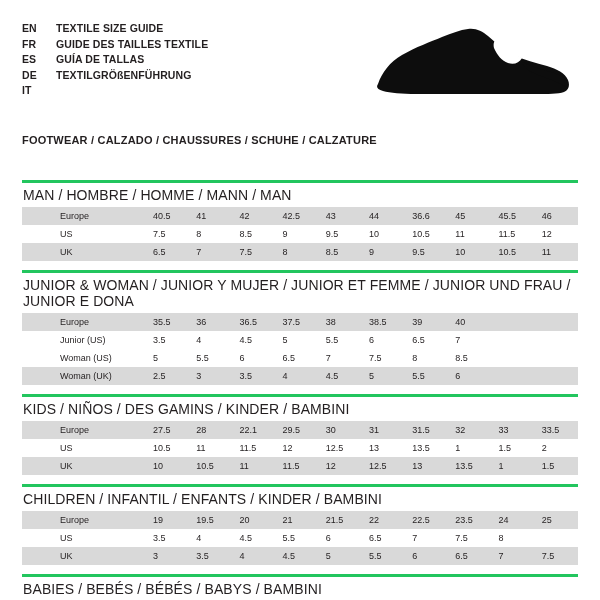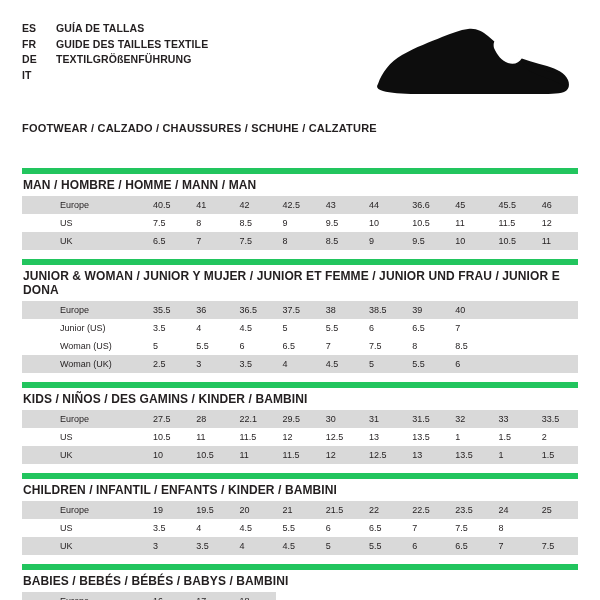--- a/index.html
+++ b/index.html
@@ -57,36 +57,36 @@
     margin-right: 6px;
     margin-top: 2px;
   }
   .shoe-wrap svg {
     display: block;
     width: 100%;
     height: 100%;
   }
 
   .cats {
-    margin-top: 14px;
+    margin-top: 26px;
     font-size: 11px;
     font-weight: bold;
     letter-spacing: 0.2px;
   }
 
   
   .section {
     margin-top: 0;
   }
   .section-title {
-    font-size: 12px;
-    font-weight: bold;
+    font-size: 14px;
+    font-weight: normal;
     letter-spacing: 0.1px;
     padding: 4px 0 4px 1px;
-    border-top: 6px solid #22c55e;
+    border-top: 3px solid #22c55e;
   }
   table {
     border-collapse: collapse;
     width: 100%;
     table-layout: fixed;
   }
   td {
     font-size: 9px;
     line-height: 11px;
     padding: 3.5px 0 3.5px 7px;
@@ -108,26 +108,30 @@
   .top-gap { height: 34px; }
 </style>
 </head>
 <body>
 
 <div class="page">
 
   <div class="header">
     <div class="lang-block">
       <div class="lang-row">
-        <span class="lang-code">ES</span>
-        <span class="lang-title">GUÍA DE TALLAS</span>
+        <span class="lang-code">EN</span>
+        <span class="lang-title">TEXTILE SIZE GUIDE</span>
       </div>
       <div class="lang-row">
         <span class="lang-code">FR</span>
         <span class="lang-title">GUIDE DES TAILLES TEXTILE</span>
+      </div>
+      <div class="lang-row">
+        <span class="lang-code">ES</span>
+        <span class="lang-title">GUÍA DE TALLAS</span>
       </div>
       <div class="lang-row">
         <span class="lang-code">DE</span>
         <span class="lang-title">TEXTILGRÖßENFÜHRUNG</span>
       </div>
       <div class="lang-row">
         <span class="lang-code">IT</span>
       </div>
     </div>
 

